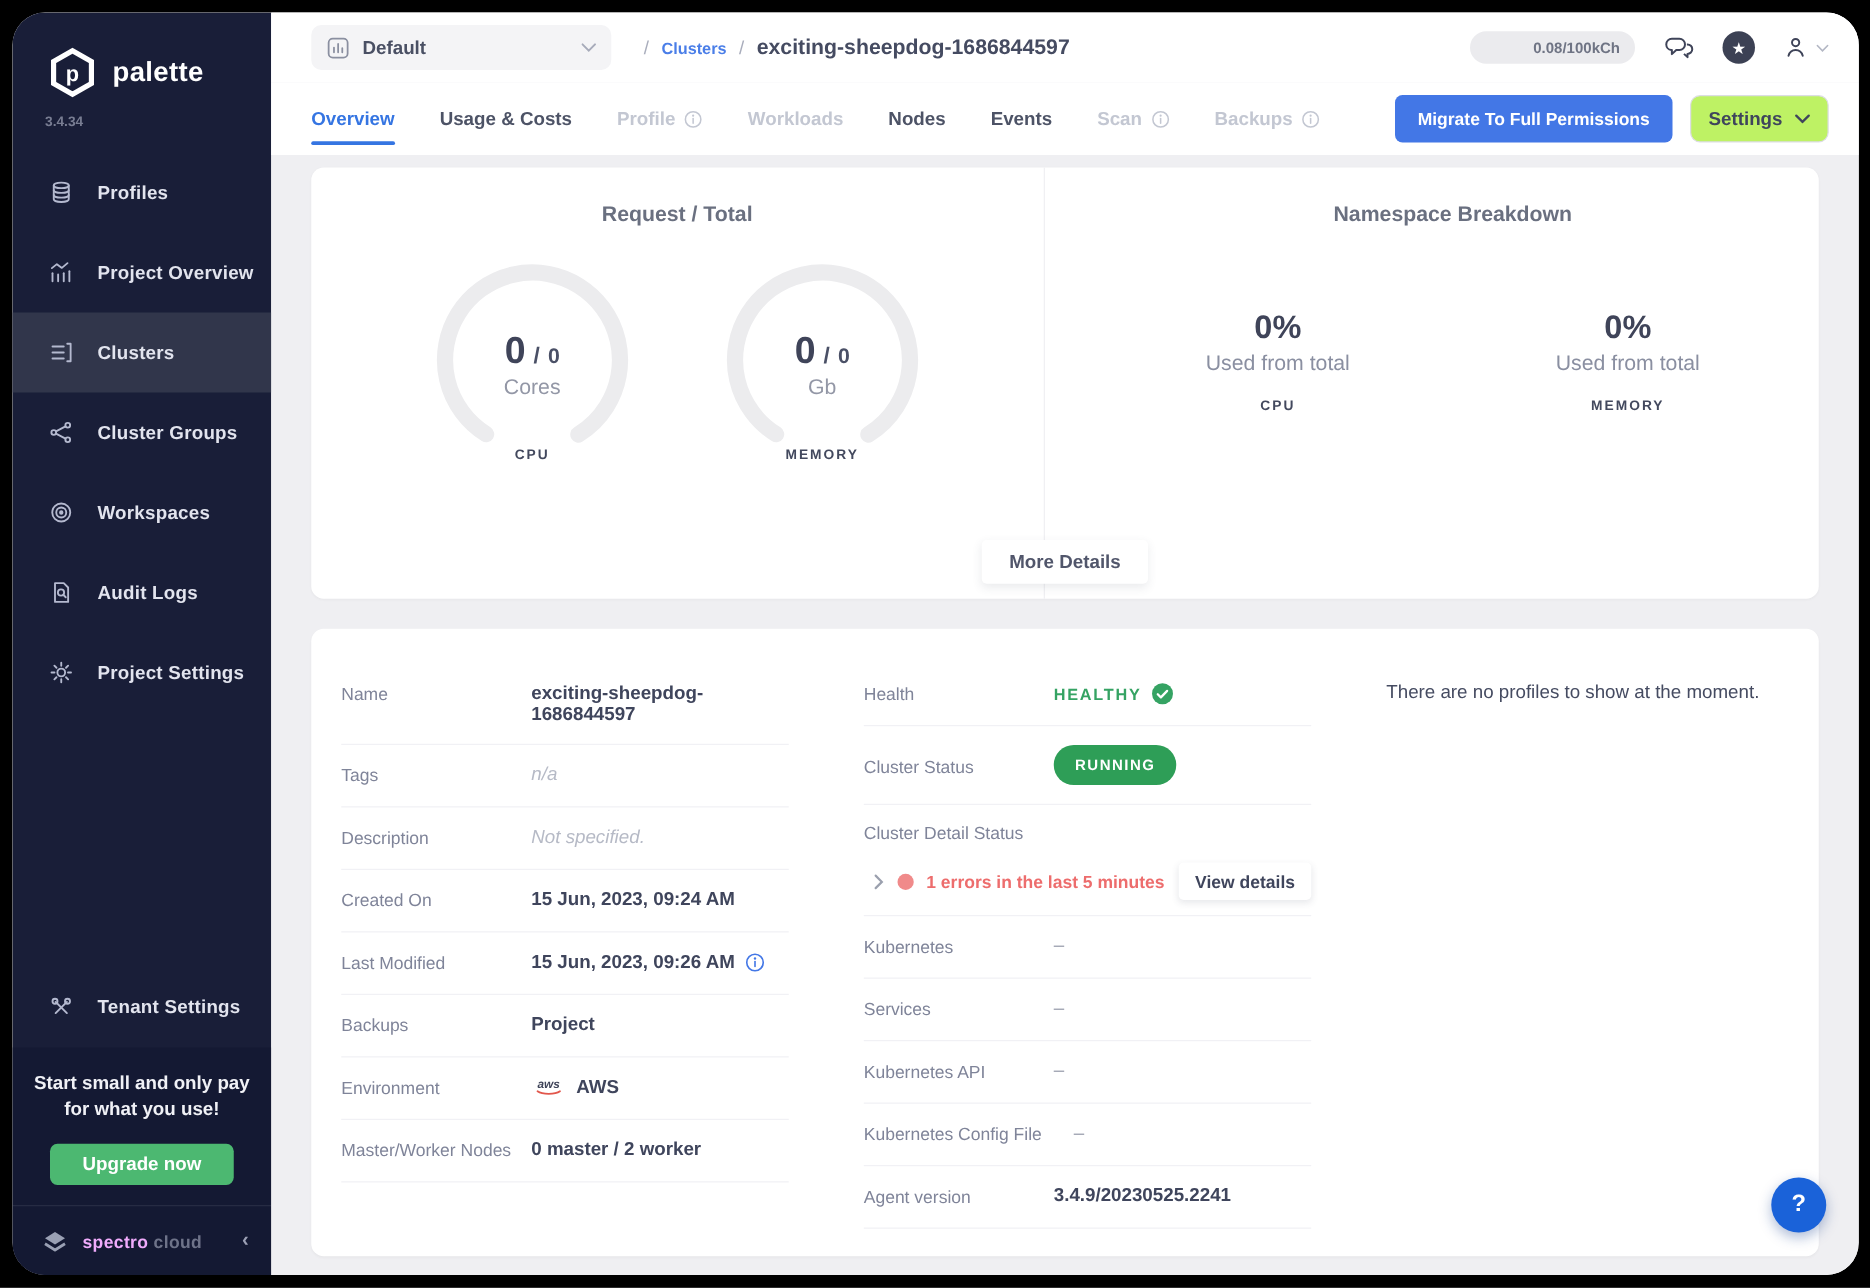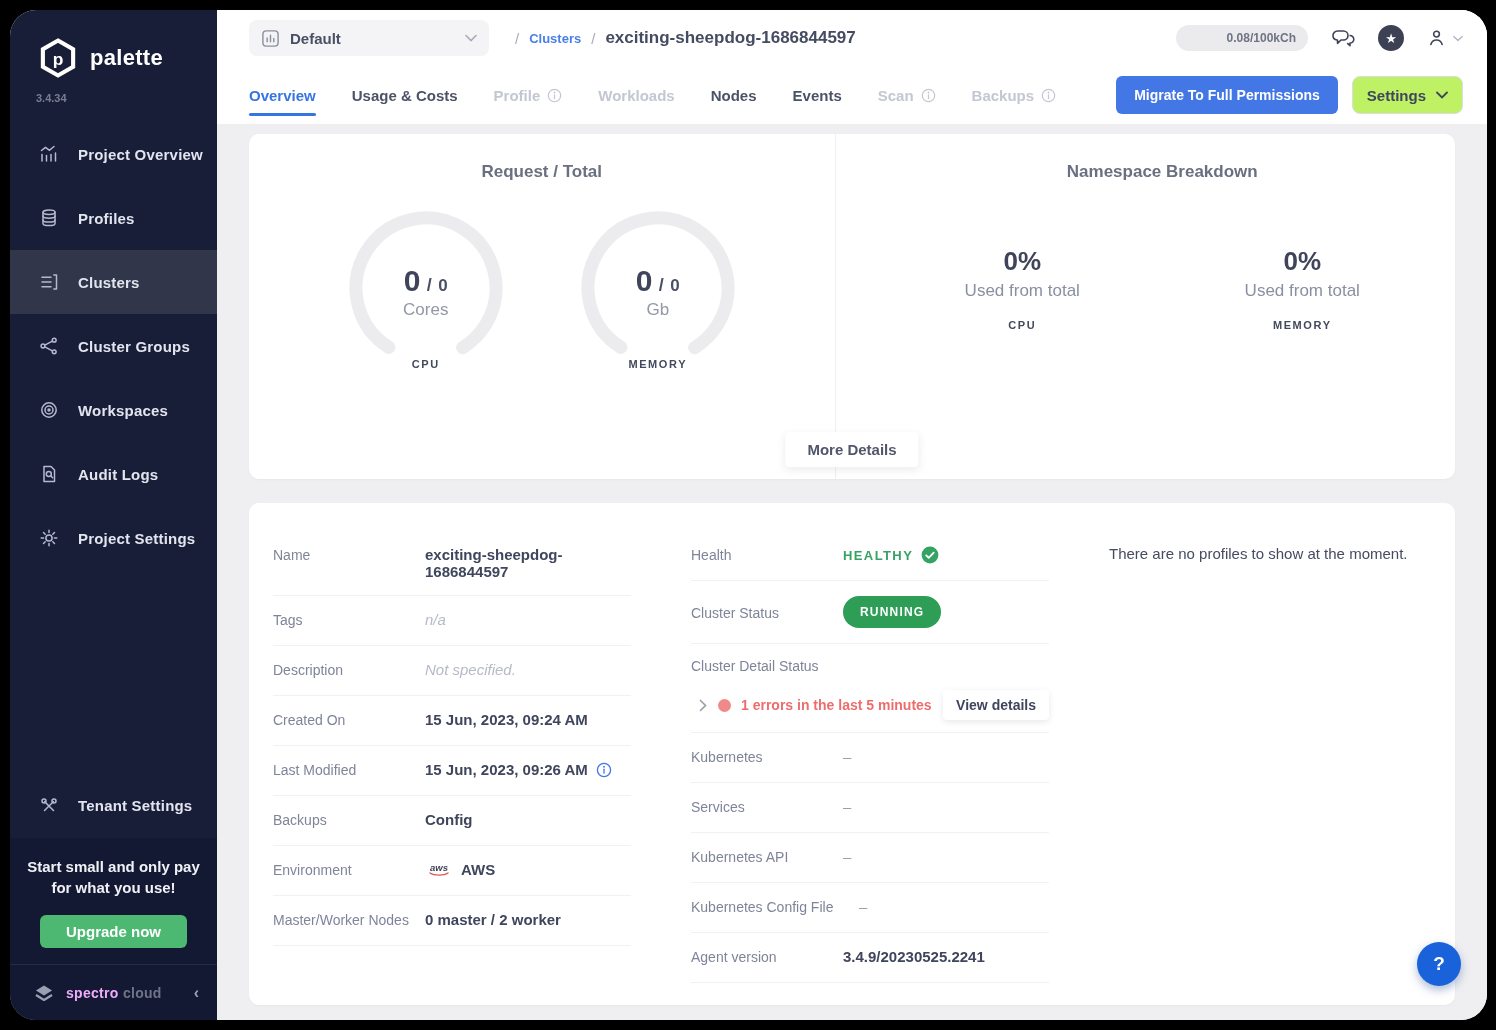--- a/index.html
+++ b/index.html
@@ -113,42 +113,42 @@
           <span class="logo-name">palette</span>
         </div>
         <div class="app-version">3.4.34</div>
       </div>
 
       <nav class="nav">
         <div class="nav-item">
           <span class="nicon">
             <svg width="20" height="20" viewBox="0 0 20 20">
                 <g class="st">
+                  <ellipse cx="10" cy="4.3" rx="6" ry="2.2"></ellipse>
+                  <path d="M4 4.3v3.8c0 1.2 2.7 2.2 6 2.2s6-1 6-2.2V4.3"></path>
+                  <path d="M4 8.1v3.8c0 1.2 2.7 2.2 6 2.2s6-1 6-2.2V8.1"></path>
+                  <path d="M4 11.9v3.5c0 1.2 2.7 2.2 6 2.2s6-1 6-2.2v-3.5"></path>
+                </g>
+              </svg>
+          </span>
+          <span class="nlabel">Profiles</span>
+        </div>
+        <div class="nav-item">
+          <span class="nicon">
+            <svg width="20" height="20" viewBox="0 0 20 20">
+                <g class="st">
                   <path d="M2.5 6.5l4-3.2 4 3 4.5-3.8"></path>
                   <path d="M3 17v-6.5"></path>
                   <path d="M7.5 17v-5.5"></path>
                   <path d="M12 17v-6.5"></path>
                   <path d="M16.5 17V9"></path>
                 </g>
               </svg>
           </span>
           <span class="nlabel">Project Overview</span>
-        </div>
-        <div class="nav-item">
-          <span class="nicon">
-            <svg width="20" height="20" viewBox="0 0 20 20">
-                <g class="st">
-                  <ellipse cx="10" cy="4.3" rx="6" ry="2.2"></ellipse>
-                  <path d="M4 4.3v3.8c0 1.2 2.7 2.2 6 2.2s6-1 6-2.2V4.3"></path>
-                  <path d="M4 8.1v3.8c0 1.2 2.7 2.2 6 2.2s6-1 6-2.2V8.1"></path>
-                  <path d="M4 11.9v3.5c0 1.2 2.7 2.2 6 2.2s6-1 6-2.2v-3.5"></path>
-                </g>
-              </svg>
-          </span>
-          <span class="nlabel">Profiles</span>
         </div>
         <div class="nav-item active">
           <span class="nicon">
             <svg width="20" height="20" viewBox="0 0 20 20">
                 <g class="st" stroke-width="1.7">
                   <path d="M3 5.2h9"></path>
                   <path d="M3 10h9"></path>
                   <path d="M3 14.8h9"></path>
                   <path d="M14.8 3h2.7v14h-2.7"></path>
                 </g>
@@ -429,21 +429,21 @@
                     <g stroke="#4377e6" fill="none" stroke-width="1.3">
                       <circle cx="8" cy="8" r="6.6"></circle>
                       <path d="M8 7.2v4" stroke-linecap="round"></path>
                     </g>
                     <circle cx="8" cy="4.8" r=".95" fill="#4377e6"></circle>
                   </svg>
               </div>
             </div>
             <div class="drow">
               <div class="dlabel">Backups</div>
-              <div class="dvalue">Config</div>
+              <div class="dvalue">Project</div>
             </div>
             <div class="drow">
               <div class="dlabel">Environment</div>
               <div class="dvalue val-inline">
                 <svg width="28" height="17" viewBox="0 0 28 17">
                   <text x="14" y="9.5" text-anchor="middle" font-size="9.5" font-weight="bold" font-style="italic" fill="#3f4459" font-family="Liberation Sans, sans-serif">aws</text>
                   <path d="M5 12c4 2.8 14 2.8 18 0" stroke="#e2574c" stroke-width="1.4" fill="none" stroke-linecap="round"></path>
                 </svg>
                 <span>AWS</span>
               </div>

